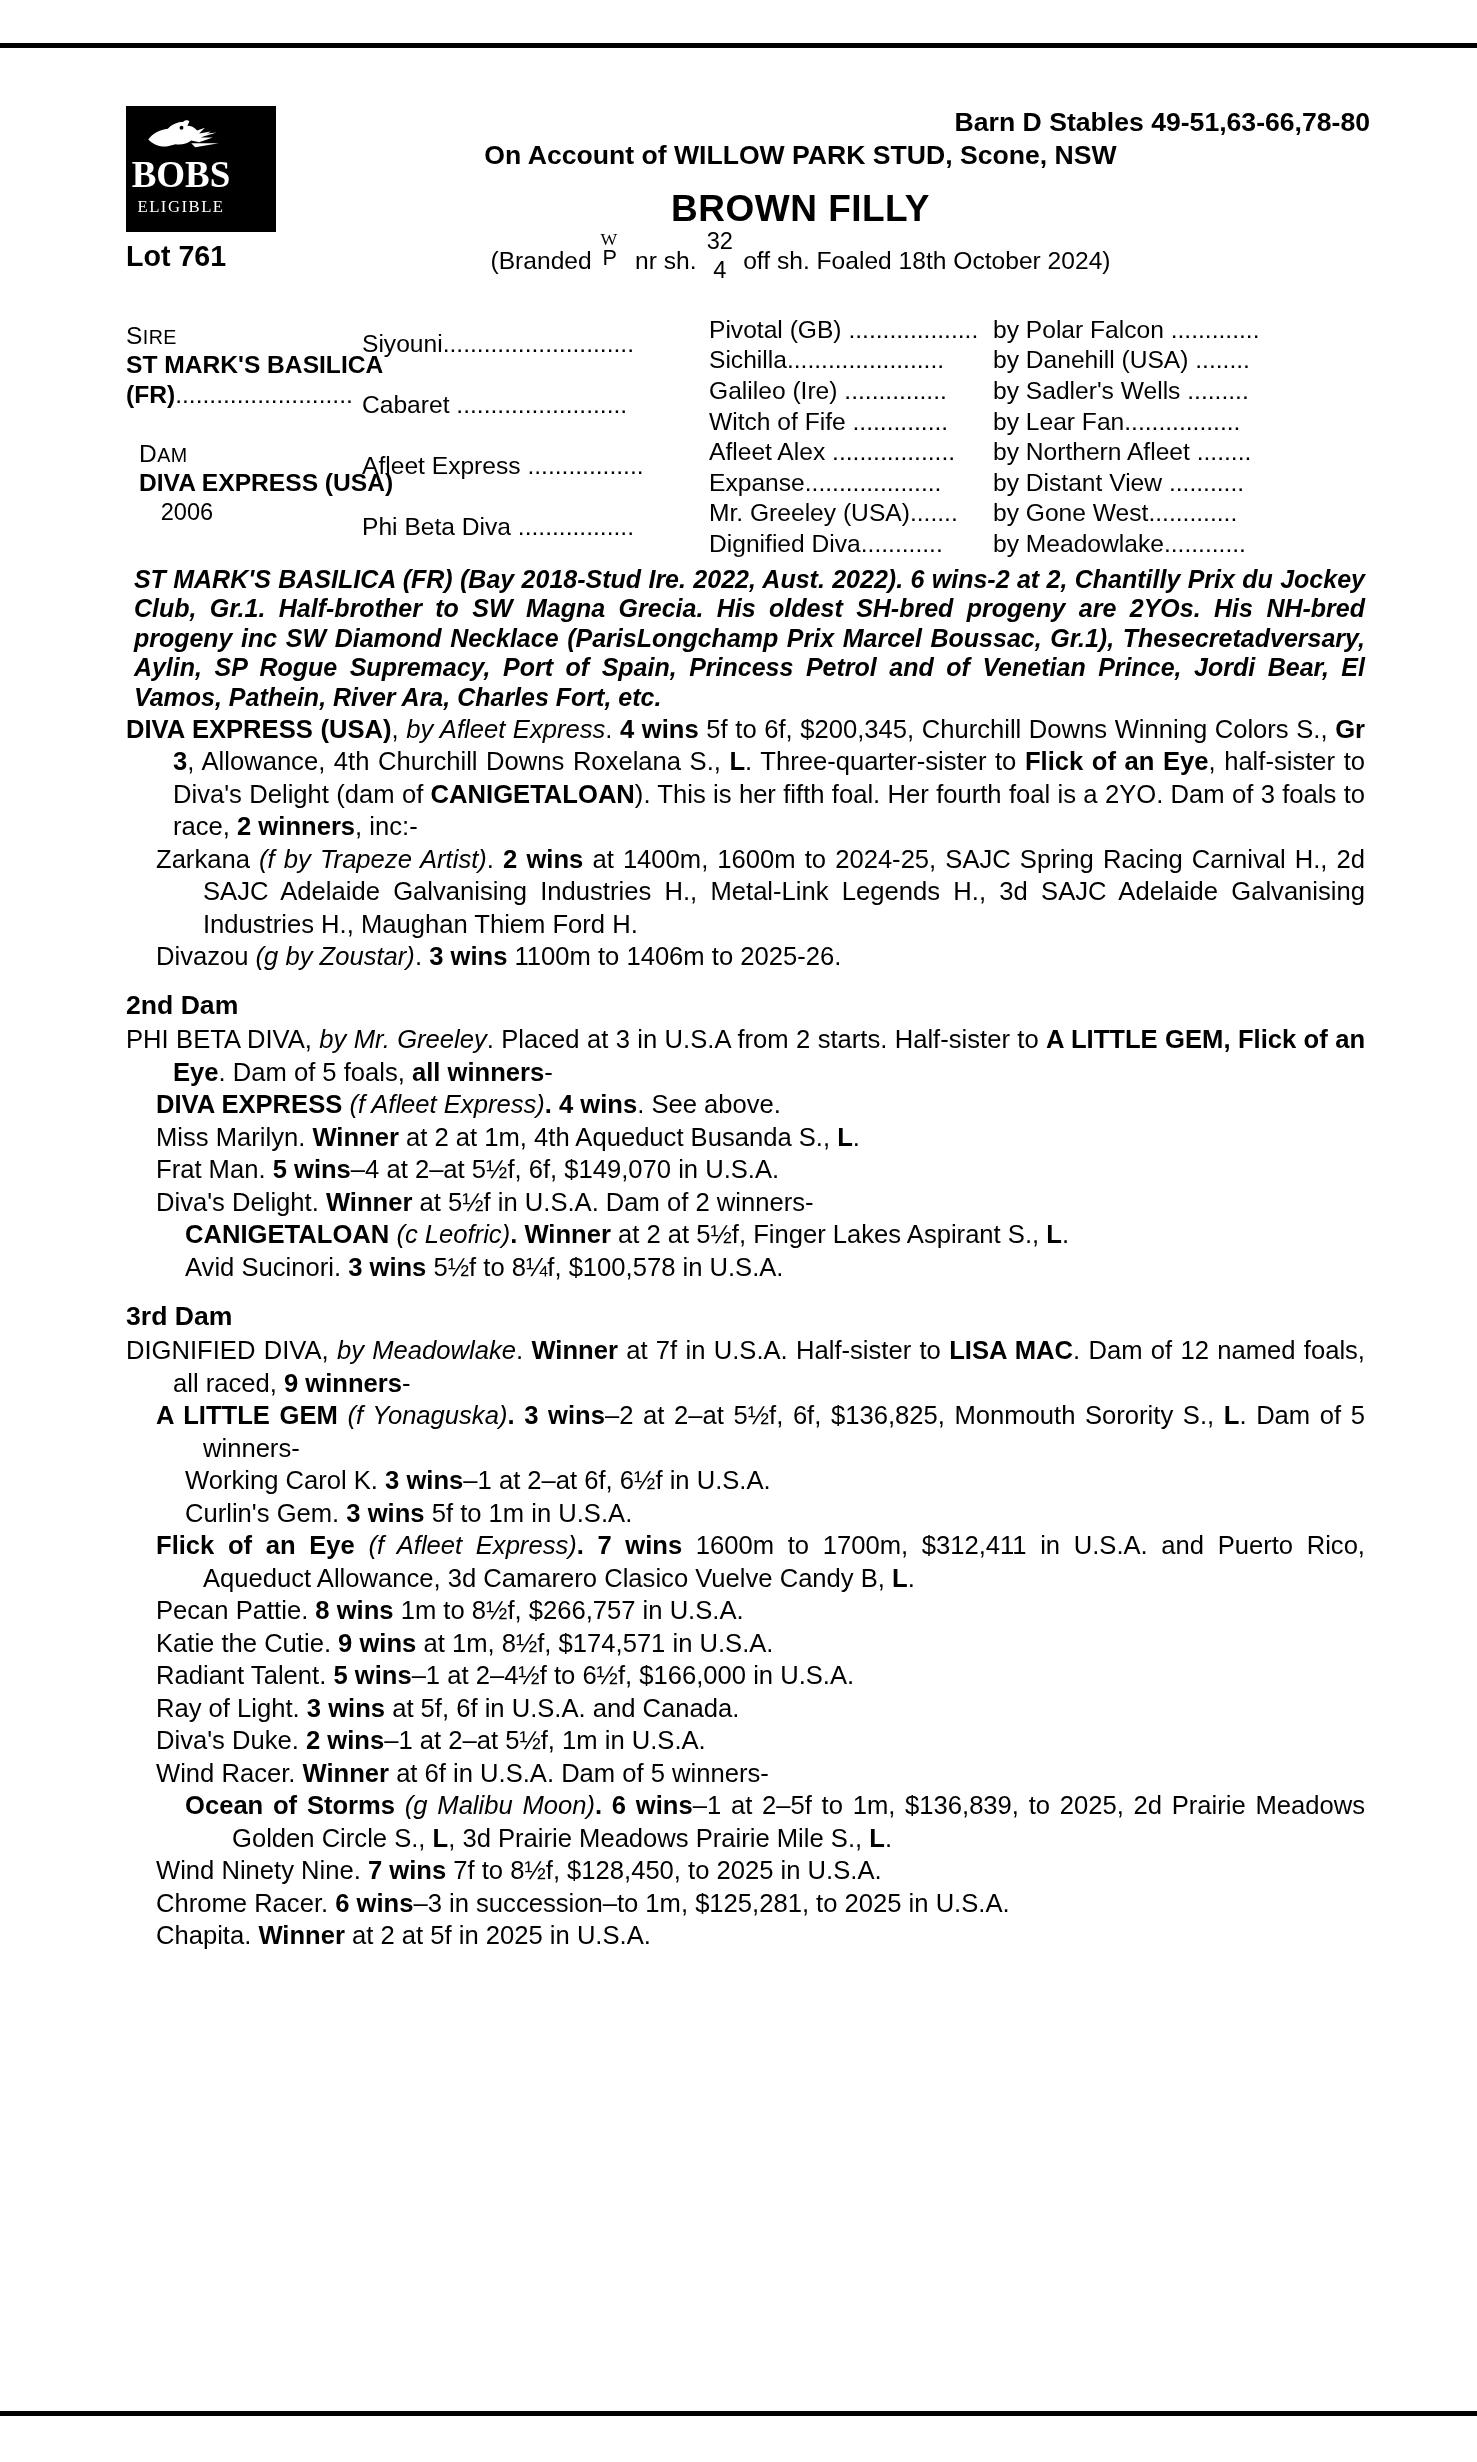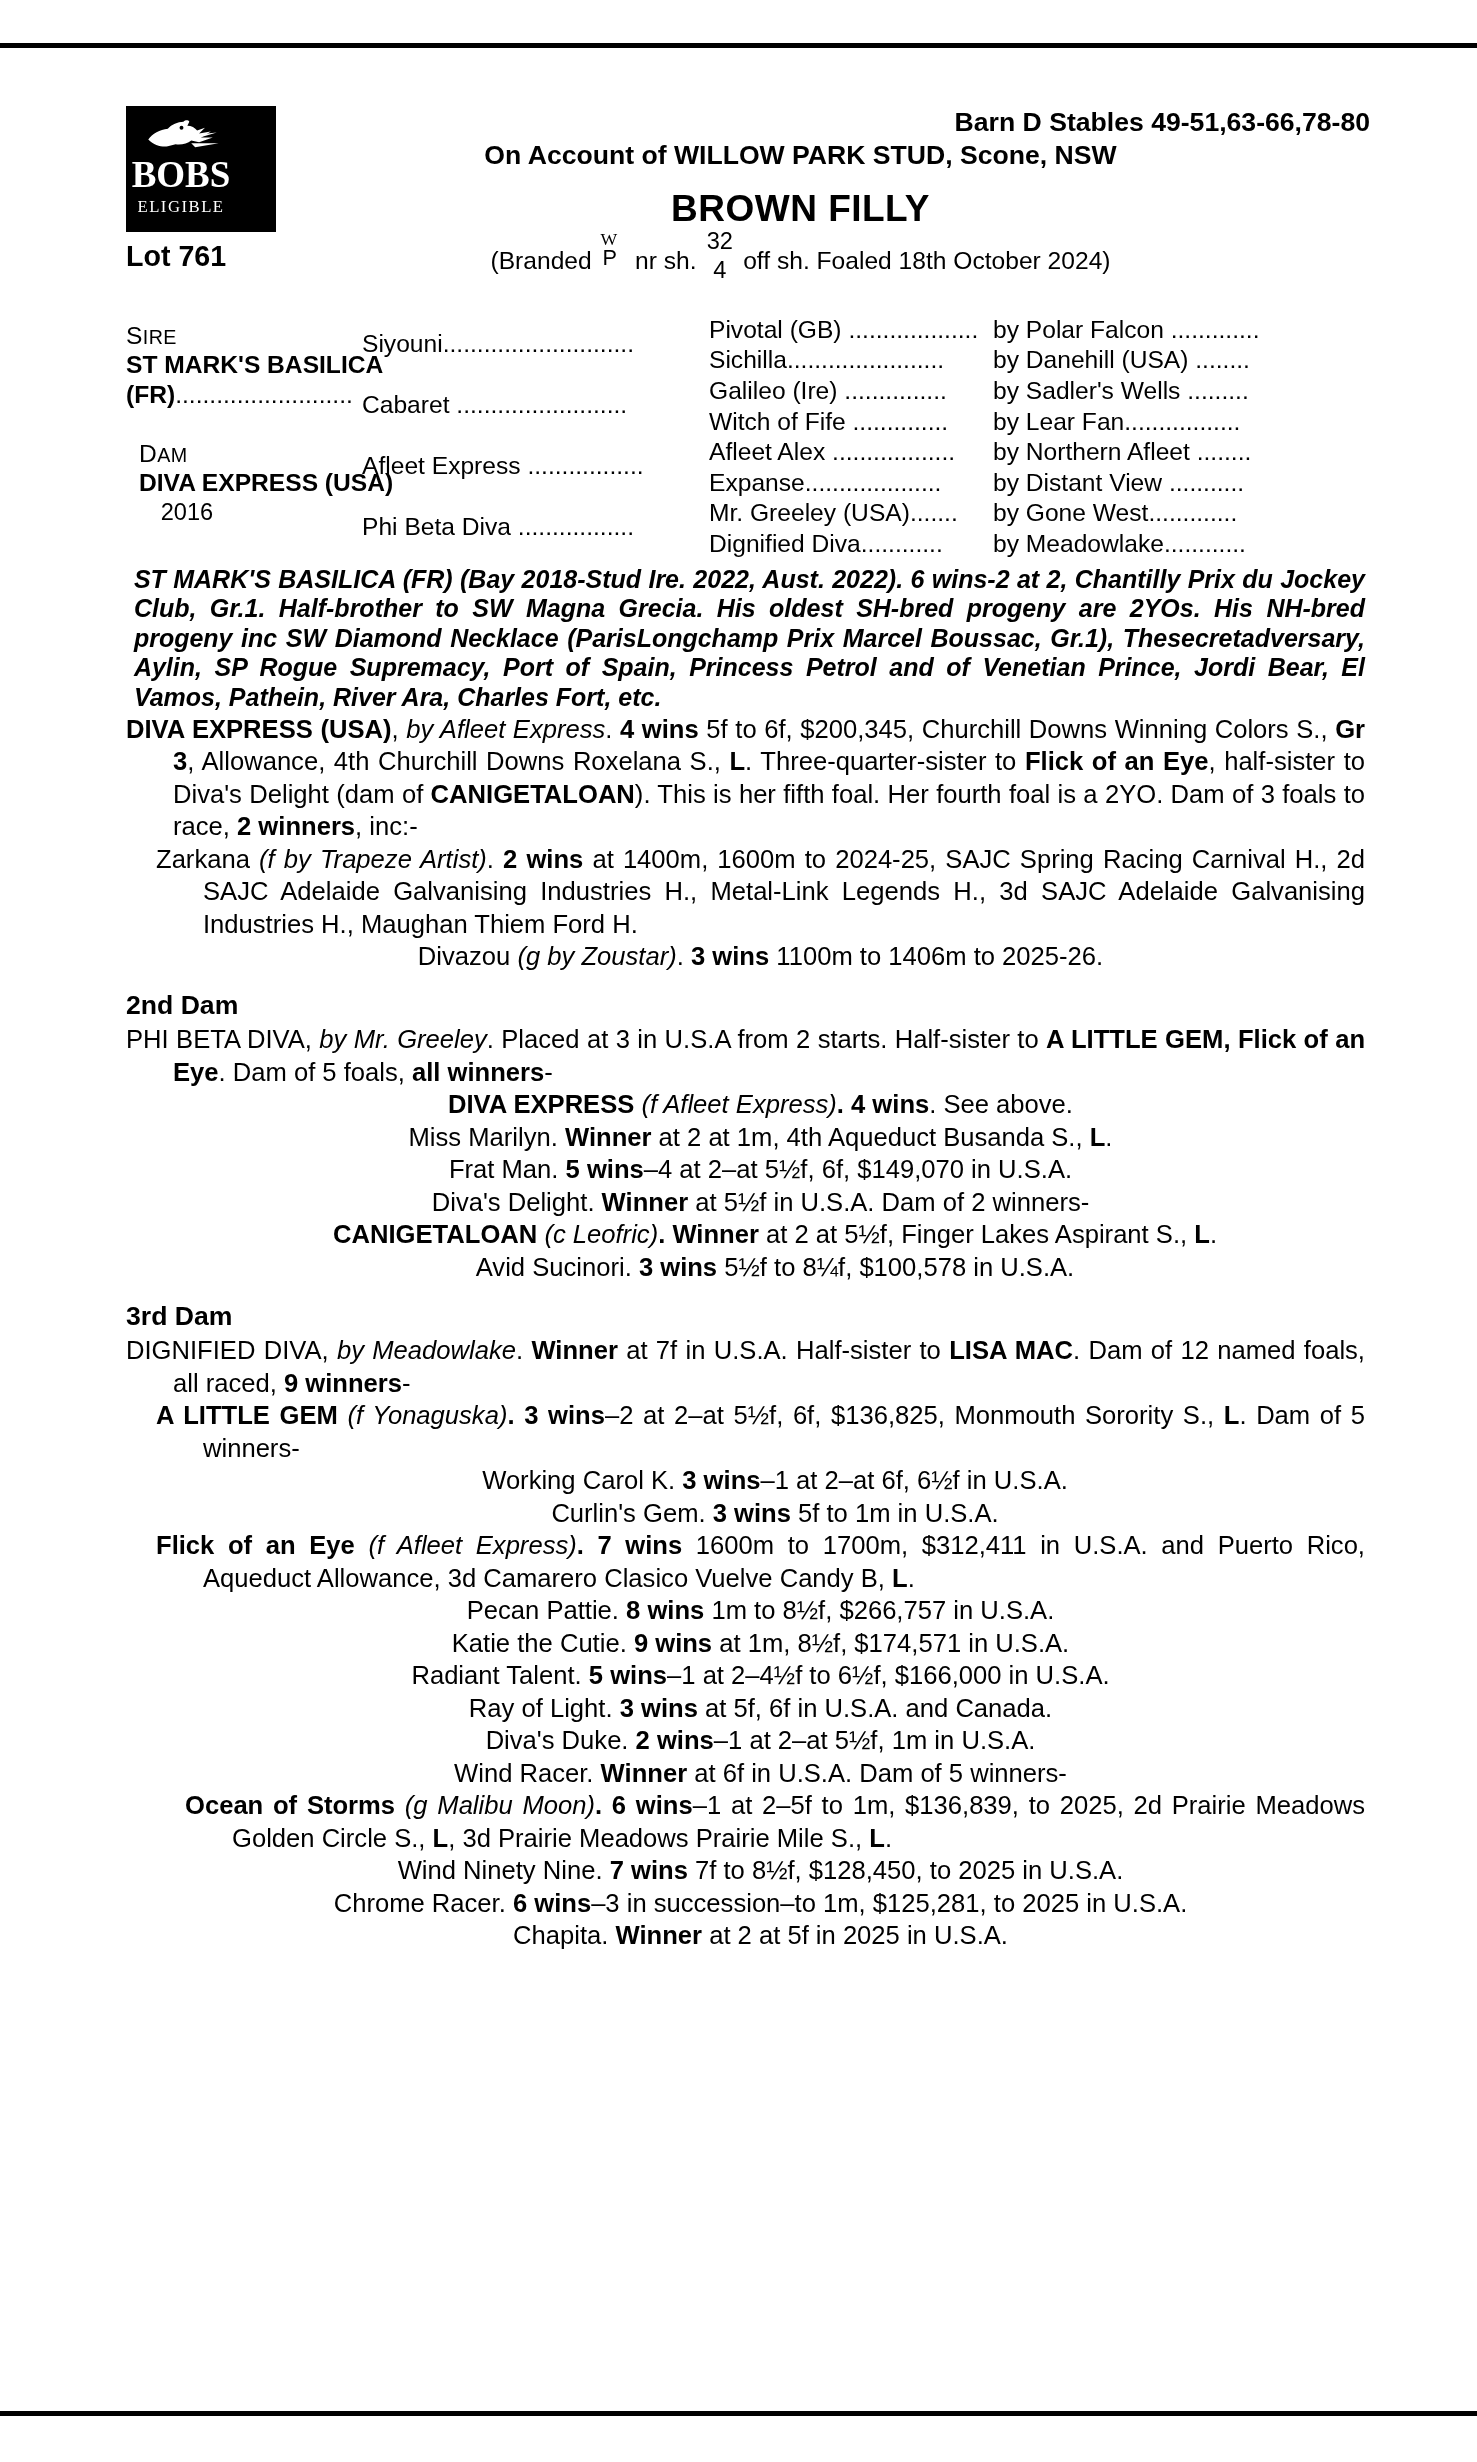--- a/index.html
+++ b/index.html
@@ -255,21 +255,21 @@
     font-size: 26.6px;
     line-height: 35px;
     margin-top: 15.8px;
   }
   .entry {
     font-size: 25.6px;
     line-height: 32.5px;
     text-align: justify;
     text-justify: inter-word;
   }
-  .entry.noj { text-align: center; }
+  .entry.noj { text-align: left; }
   .i0h { padding-left: 47px; text-indent: -47px; }
   .i1h { padding-left: 77px; text-indent: -47px; }
   .i2h { padding-left: 106px; text-indent: -47px; }
 
   b, .b { font-weight: bold; }
   i, .i { font-style: italic; }
 </style>
 </head>
 <body>
 
@@ -318,21 +318,21 @@
 
       <div class="ped-col1">
         <div class="sire-block">
           <div class="lbl-small"><span class="cap">S</span><span>IRE</span></div>
           <div class="ped-name">ST MARK'S BASILICA</div>
           <div class="ped-name"><span>(FR)</span><span class="dots" style="font-weight:normal">..........................</span></div>
         </div>
         <div class="dam-block">
           <div class="lbl-small"><span class="cap">D</span><span>AM</span></div>
           <div class="ped-name">DIVA EXPRESS (USA)</div>
-          <div class="ped-year">2016</div>
+          <div class="ped-year">2006</div>
         </div>
       </div>
 
       <div class="ped-col2">
         <div class="ped-row c2-siyouni"><span>Siyouni</span><span class="dots">............................</span></div>
         <div class="ped-row c2-cabaret"><span>Cabaret</span><span class="dots"> .........................</span></div>
         <div class="ped-row c2-afleet"><span>Afleet Express</span><span class="dots"> .................</span></div>
         <div class="ped-row c2-phibeta"><span>Phi Beta Diva</span><span class="dots"> .................</span></div>
       </div>
 

